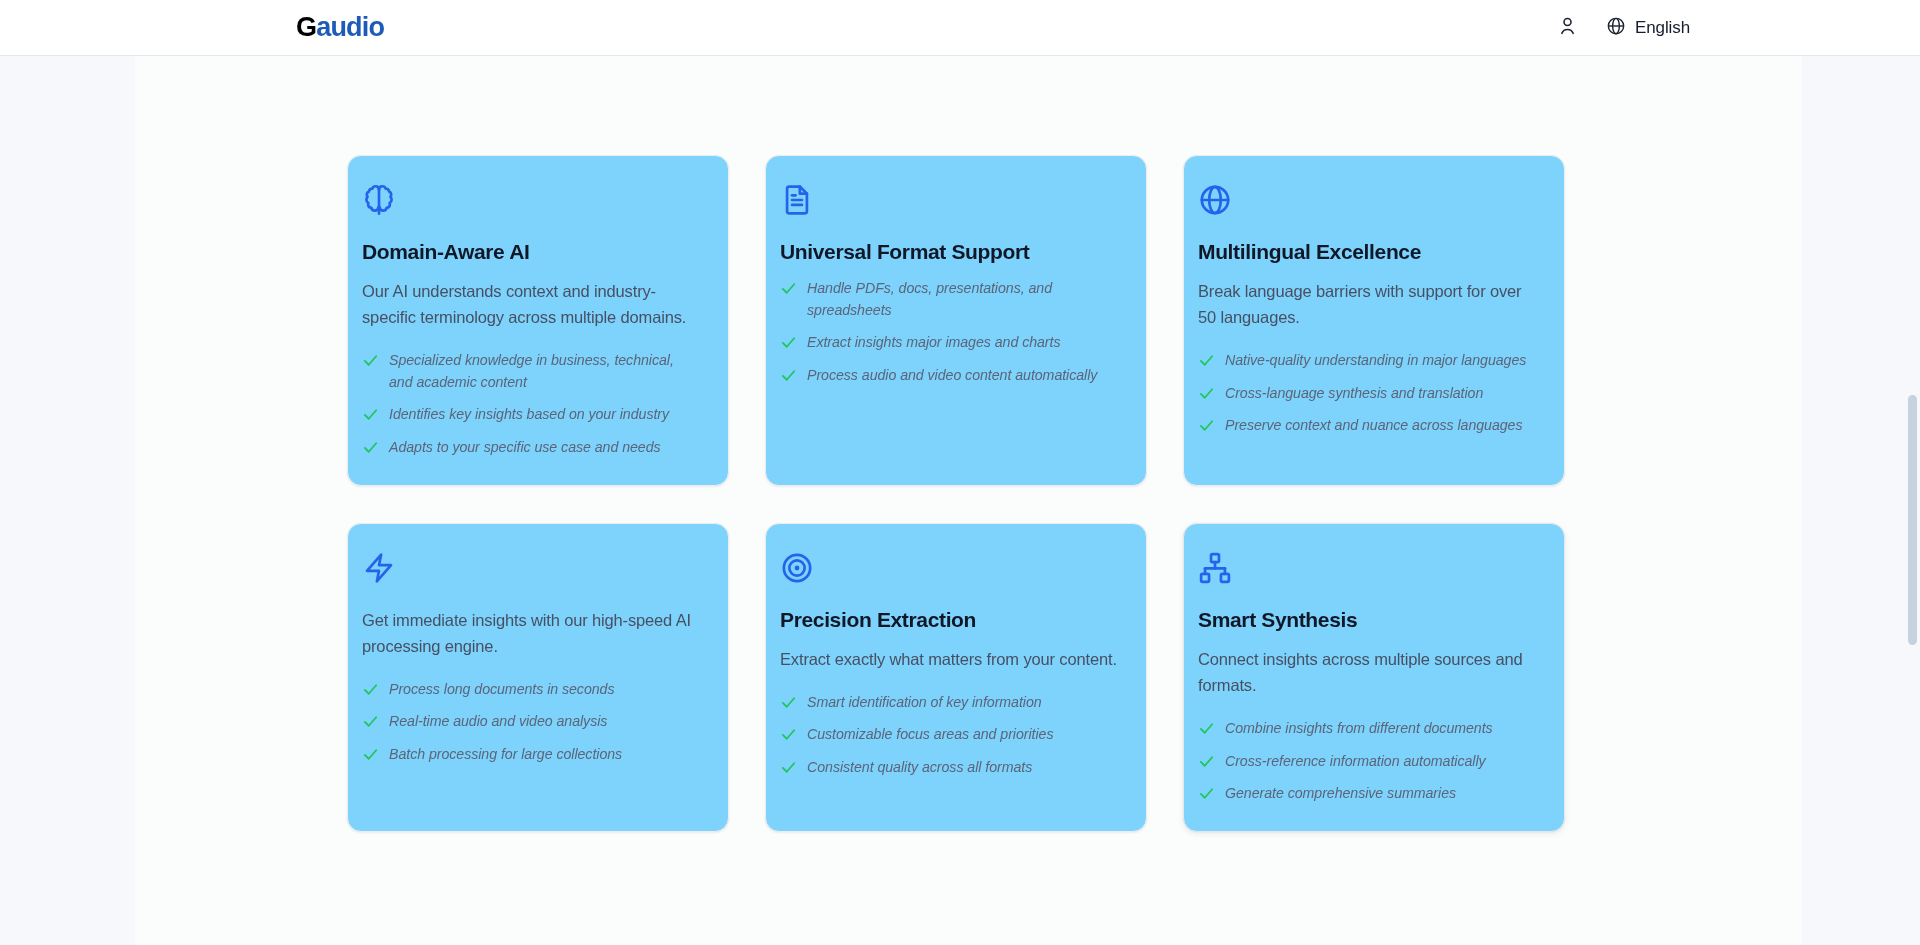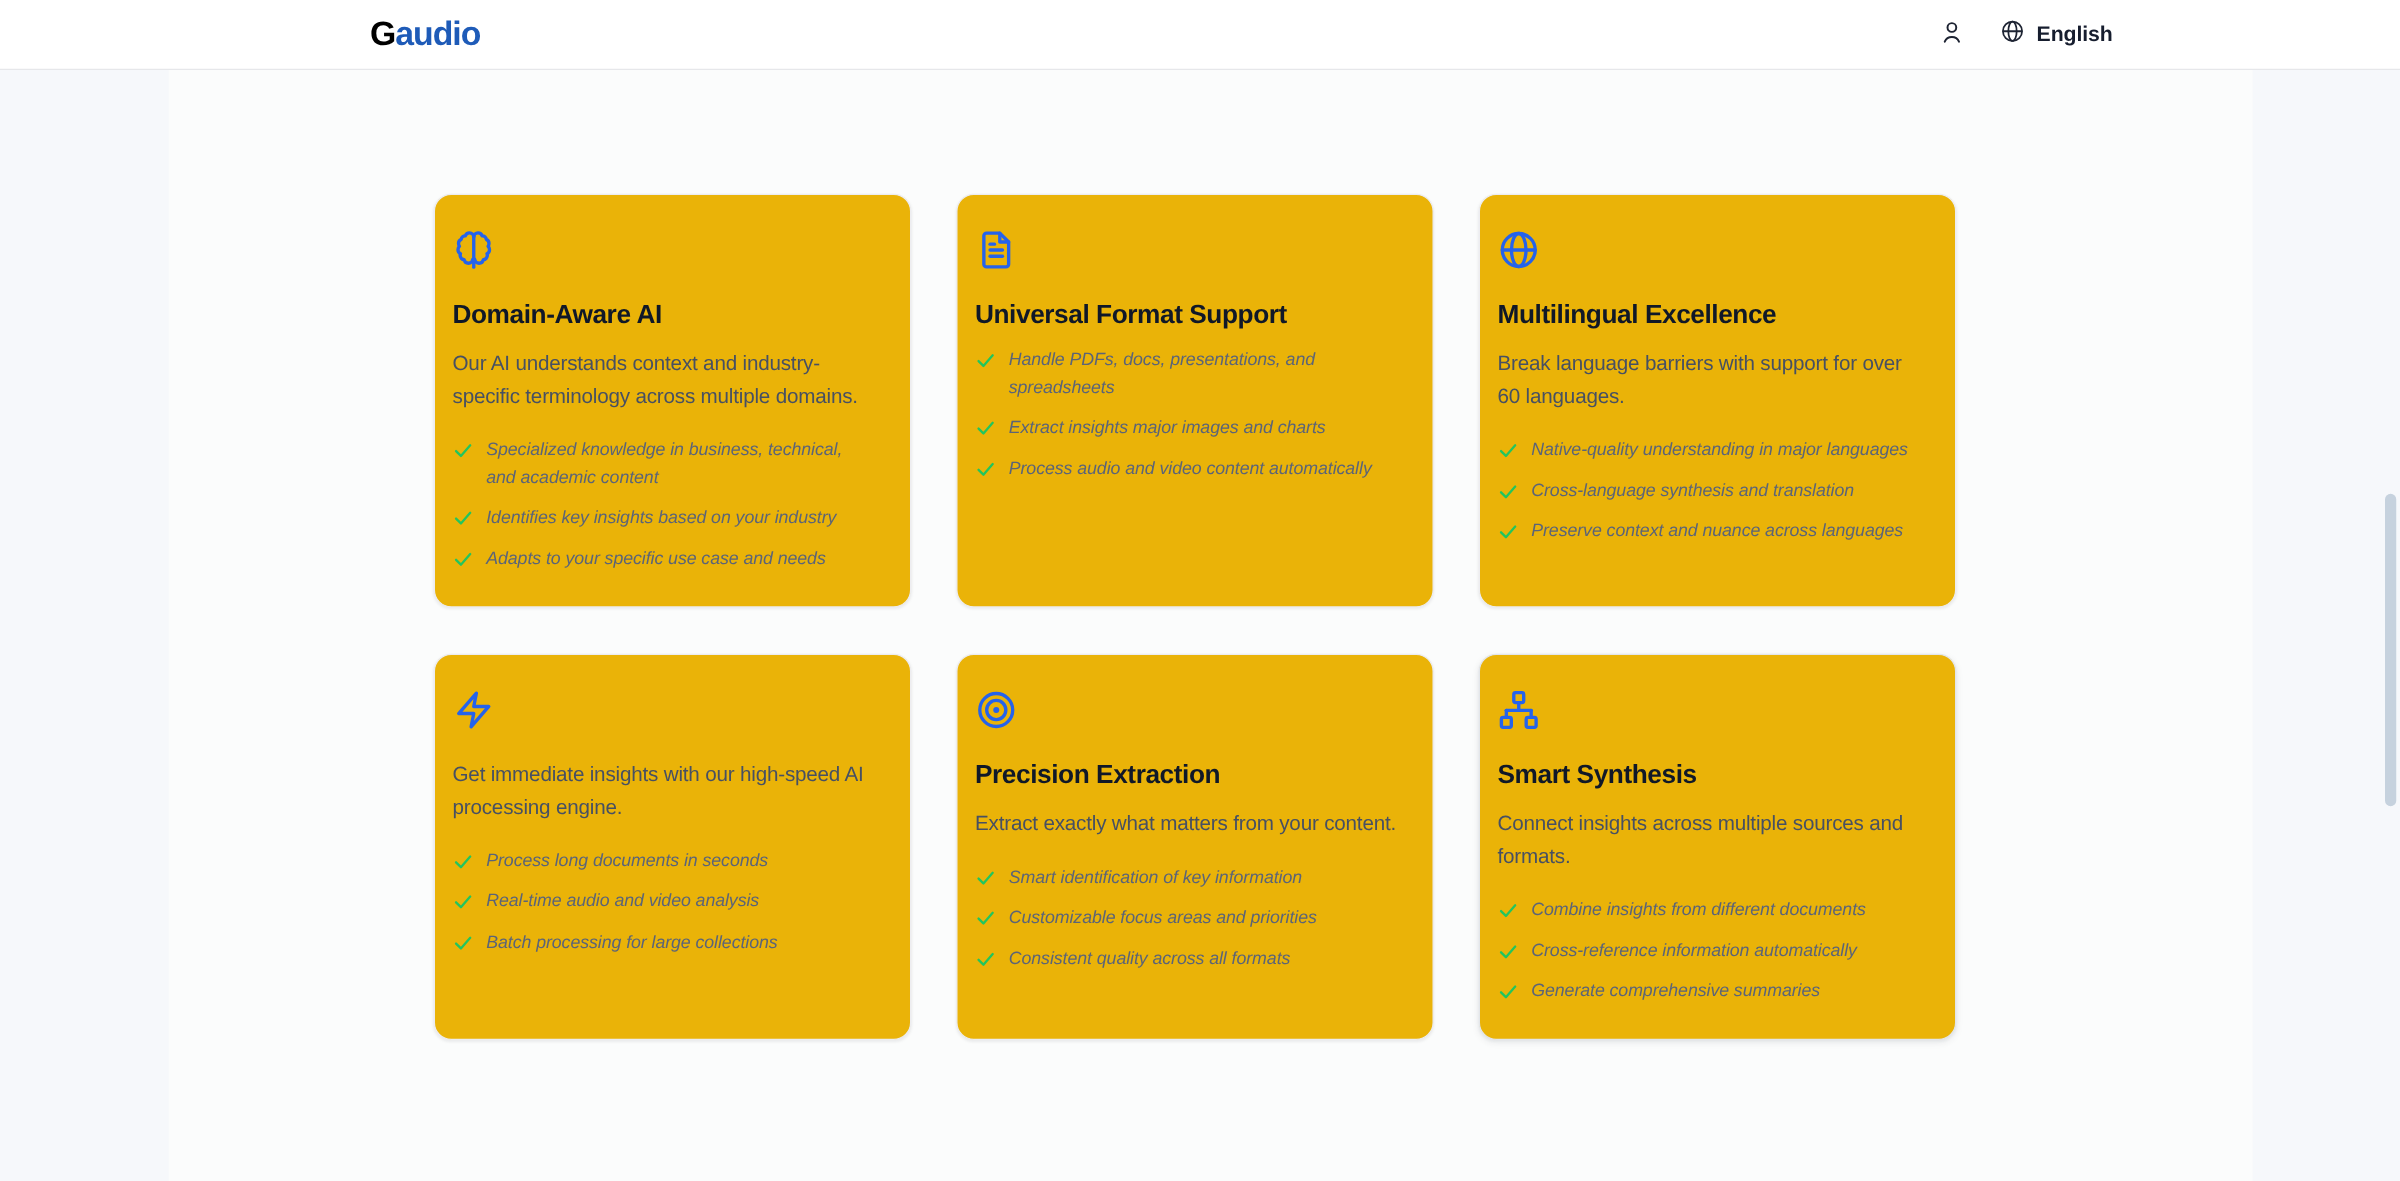--- a/index.html
+++ b/index.html
@@ -74,21 +74,21 @@
 
   .lang-switch {
     display: flex;
     align-items: center;
     gap: 9px;
     cursor: pointer;
     color: #1e2433;
   }
   .lang-label {
     font-size: 17px;
-    font-weight: 700;
+    font-weight: 400;
     color: #161d2e;
     letter-spacing: -0.1px;
   }
 
   
   .content-wrap {
     position: relative;
     z-index: 2;
     height: 889px;
     overflow: hidden;
@@ -98,21 +98,21 @@
     position: absolute;
     left: 347px;
     top: 99px;
     width: 1214px;
     display: grid;
     grid-template-columns: repeat(3, 382px);
     gap: 37px 36px;
   }
 
   .card {
-    background: #eab308;
+    background: #7dd3fc;
     border: 1px solid #ededf0;
     border-radius: 14px;
     padding: 27px 28px 26px 14px;
     box-shadow: 0 1px 3px rgba(16, 24, 40, 0.045),
                 0 1px 2px rgba(16, 24, 40, 0.03);
   }
   .card.highlight {
     border-color: #e3e6ea;
     box-shadow: 0 2px 6px rgba(16, 24, 40, 0.07),
                 0 1px 2px rgba(16, 24, 40, 0.04);
@@ -320,21 +320,21 @@
 
     <article class="card">
       <span class="card-icon">
         <svg viewBox="0 0 24 24" fill="none" stroke="currentColor" stroke-width="1.9" stroke-linecap="round" stroke-linejoin="round">
           <circle cx="12" cy="12" r="9.3"></circle>
           <ellipse cx="12" cy="12" rx="4.1" ry="9.3"></ellipse>
           <line x1="2.7" y1="12" x2="21.3" y2="12"></line>
         </svg>
       </span>
       <h3 class="card-title">Multilingual Excellence</h3>
-      <p class="card-desc">Break language barriers with support for over 60 languages.</p>
+      <p class="card-desc">Break language barriers with support for over 50 languages.</p>
       <ul class="bullets">
         <li class="bullet">
           <span class="check-icon">
               <svg viewBox="0 0 24 24" fill="none" stroke="currentColor" stroke-width="2.6" stroke-linecap="round" stroke-linejoin="round">
                 <polyline points="4 12.5 9.5 18 20 6"></polyline>
               </svg>
             </span>
           <span class="bullet-text">Native-quality understanding in major languages</span>
         </li>
         <li class="bullet">

